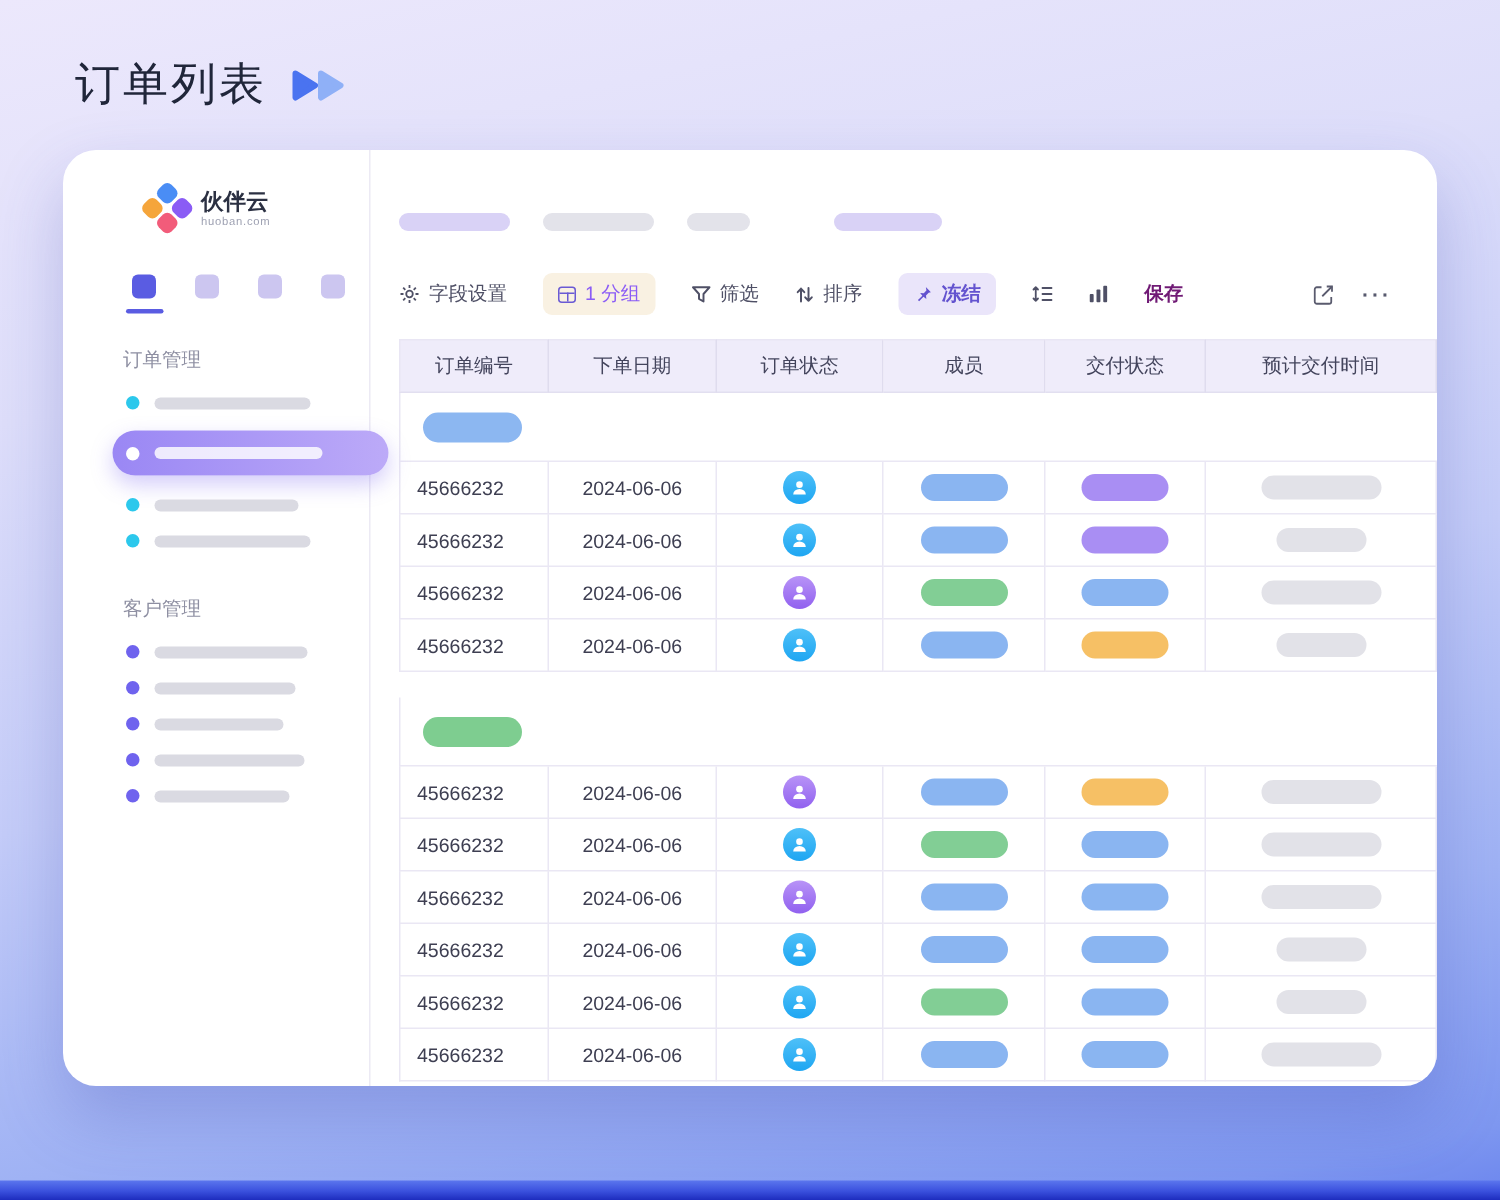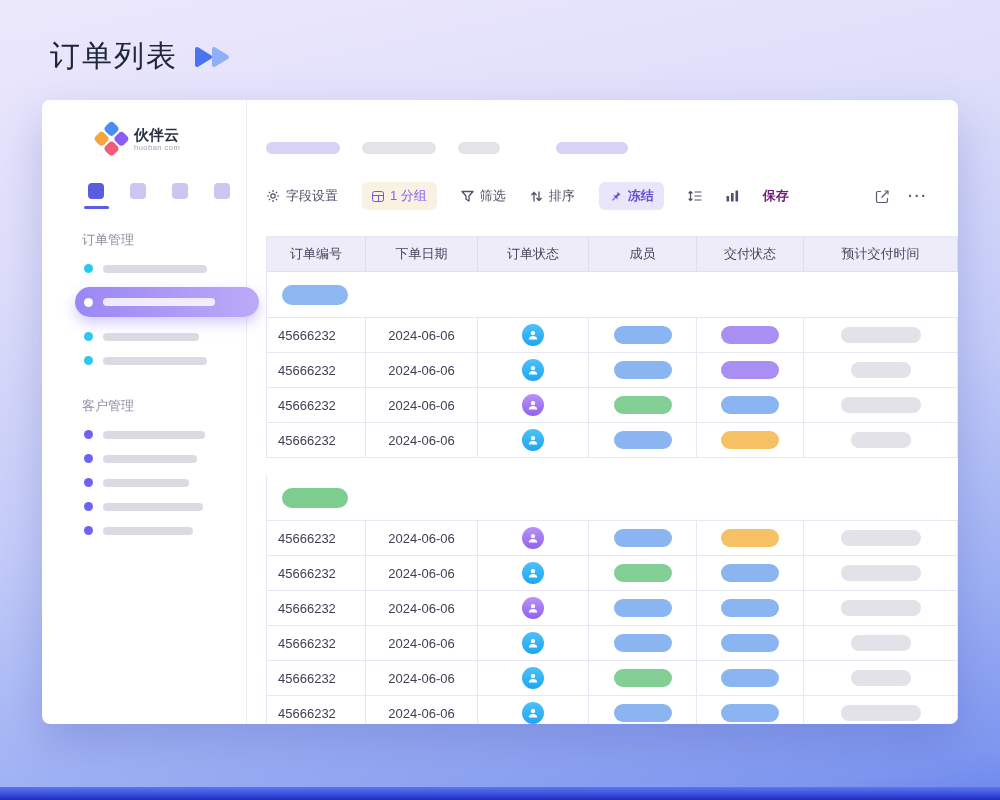--- a/index.html
+++ b/index.html
@@ -10,21 +10,21 @@
   }
   .bottom-strip{position:absolute;left:0;bottom:0;width:100%;height:13px;
     background:linear-gradient(180deg,#5b76ee 0%,#3a50dd 55%,#1d2cbe 100%)}
 
   
   .page-header{position:absolute;top:36px;left:50px;display:flex;align-items:center;gap:13px}
   .page-title{margin:0;font-size:30px;font-weight:normal;color:#20263a;letter-spacing:2px}
 
   
   .card{position:absolute;left:42px;top:100px;width:916px;height:624px;background:#fff;
-    border-radius:8px;box-shadow:0 20px 45px rgba(70,80,180,.28);display:flex;overflow:hidden}
+    border-radius:22px;box-shadow:0 20px 45px rgba(70,80,180,.28);display:flex;overflow:hidden}
 
   
   .sidebar{width:205px;flex:none;border-right:1px solid #eceaf4;padding-top:26px;box-sizing:border-box;position:relative;z-index:2}
   .logo{margin-left:56px;display:flex;align-items:center;gap:9px}
   .logo-mark{width:27px;height:27px;transform:rotate(45deg);display:grid;grid-template-columns:12px 12px;grid-template-rows:12px 12px;gap:2px;flex:none}
   .logo-mark i{border-radius:4px;display:block}
   .logo-mark .p1{background:#4a8df5}.logo-mark .p2{background:#8a5cf5}
   .logo-mark .p3{background:#f5a53b}.logo-mark .p4{background:#f25c7a}
   .logo-name{font-size:15px;font-weight:bold;color:#2b3042;line-height:16px}
   .logo-domain{font-size:7.5px;color:#9ea1b2;letter-spacing:.5px}
@@ -61,21 +61,21 @@
   .tb-chip.lav{background:#eae5fa;color:#6353cf;font-weight:bold}
   .tb-save{font-size:13px;color:#701a75;font-weight:bold}
   .tb-right{margin-left:auto;display:flex;align-items:center;gap:18px;padding-right:16px}
   .tb-more{font-size:14px;font-weight:bold;letter-spacing:2px;color:#585a6e}
   .mini-grid{width:12px;height:11px;border:1.3px solid #6a5ad4;border-radius:2.5px;box-sizing:border-box;position:relative;flex:none}
   .mini-grid::before{content:"";position:absolute;left:0;right:0;top:3px;height:1.3px;background:#6a5ad4}
   .mini-grid::after{content:"";position:absolute;top:3px;bottom:0;left:5px;width:1.3px;background:#6a5ad4}
   .ic{display:flex;align-items:center}
 
   
-  .table-wrap{margin-top:26px}
+  .table-wrap{margin-top:16px}
   .tbl-header,.rows{display:grid;grid-template-columns:100px 112px 111px 108px 107px minmax(120px,1fr)}
   .th{height:36px;background:#efecfa;display:flex;align-items:center;justify-content:center;
     font-size:13px;color:#43445c;border-right:1px solid #dfdcee;border-top:1px solid #e9e6f4;border-bottom:1px solid #e2dff0;box-sizing:border-box}
   .th:first-child{border-left:1px solid #e9e6f4}
   .td{height:35px;display:flex;align-items:center;justify-content:center;font-size:13px;color:#3e3f52;
     border-right:1px solid #eae7f4;border-bottom:1px solid #eae7f4;box-sizing:border-box}
   .td.left{justify-content:flex-start;padding-left:11px}
   .rows .td:nth-child(6n+1){border-left:1px solid #eae7f4}
   .group+.group{margin-top:17px}
   .group-row{height:46px;display:flex;align-items:center;padding-left:15px;

